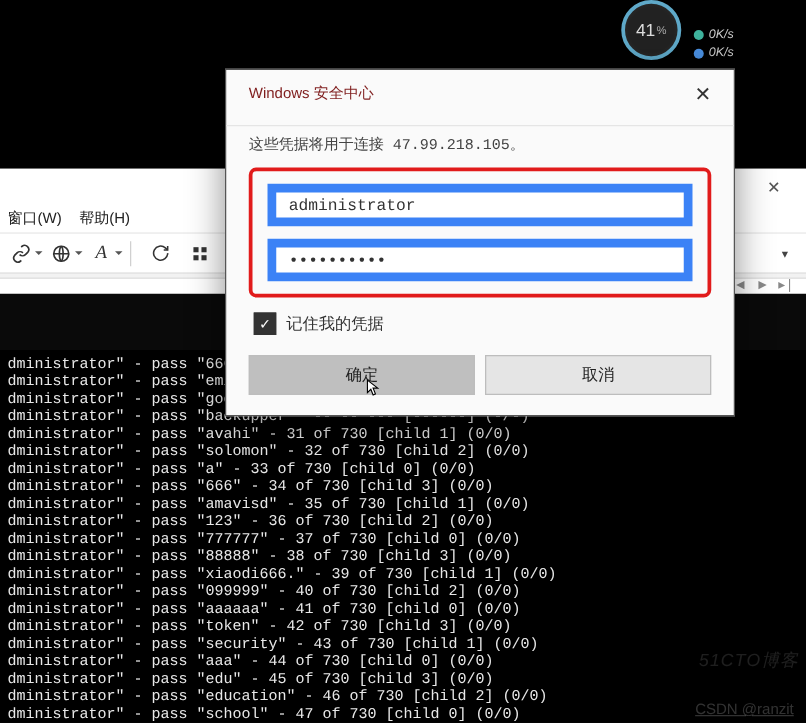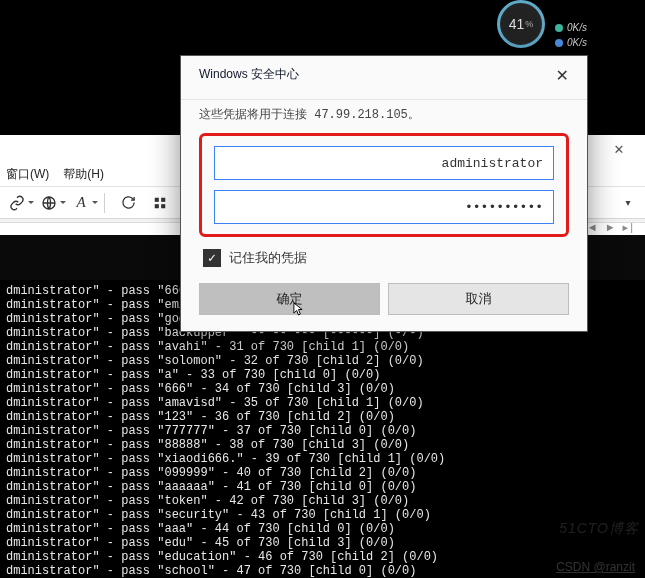--- a/index.html
+++ b/index.html
@@ -92,36 +92,35 @@
     width:408px;
     background:#fafafa;
     border:1px solid #555;
     box-shadow: 0 6px 28px rgba(0,0,0,.45);
   }
   .dialog-head {
     padding:10px 14px 6px 18px;
     display:flex; justify-content:space-between; align-items:flex-start;
   }
   .dialog-head .titles{ display:flex; flex-direction:column; gap:4px;}
-  .dlg-small{ font-size:12px; color:#0f172a;}
+  .dlg-small{ font-size:12px; color:#7f1d1d;}
   .dlg-big{ font-size:19px; color:#111; font-weight:400; margin-top:2px;}
   .dlg-close{ font-size:16px; color:#333; padding:0 4px;}
   .dialog-body { padding:6px 18px 16px 18px; border-top:1px solid #e5e5e5; margin-top:8px;font-family:Liberation Mono, monospace;}
   .dlg-msg{ font-size:12px; color:#444; margin-bottom:10px;}
   .redbox{
     border:3px solid #e11b1b; border-radius:6px;
     padding:10px 12px; margin-bottom:12px;
     display:flex; flex-direction:column; gap:10px;
   }
   .txt-input{
     width:100%; height:34px;
-    border:1px solid #3b82f6; background:#fff;
+    border:7px solid #3b82f6; background:#fff;
     padding:0 10px; font-size:13px; color:#333;
     font-family:inherit;
-    text-align:right;
   }
   .remember{
     display:flex; align-items:center; gap:8px;
     font-size:13px; color:#333; margin:4px 0 16px 4px;
   }
   .chk{
     width:18px;height:18px;border:1px solid #333;background:#333;
     display:flex;align-items:center;justify-content:center;color:#fff;font-size:13px;
   }
   .dlg-buttons{

